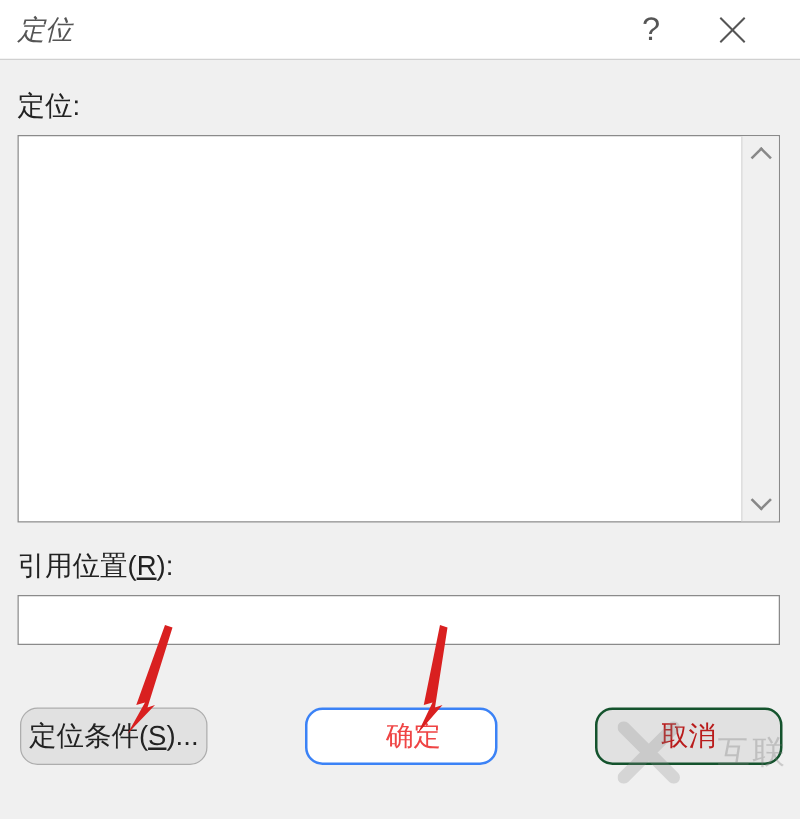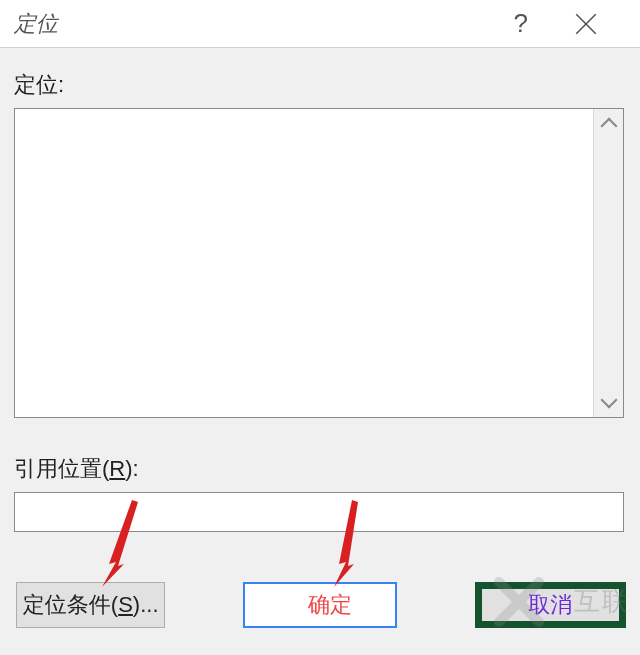--- a/index.html
+++ b/index.html
@@ -82,21 +82,21 @@
     }
     .scroll-up { top: 0; }
     .scroll-down { bottom: 0; }
     .chevron {
       width: 12px; height: 12px;
       border-right: 2px solid #888;
       border-bottom: 2px solid #888;
     }
     .chevron.up { transform: rotate(-135deg); margin-top: 4px; }
     .chevron.down { transform: rotate(45deg); margin-bottom: 4px; }
-    .ref-section { margin-top: 36px; }
+    .ref-section { margin-top: 20px; }
     .ref-input {
       width: 610px;
       height: 40px;
       border: 1px solid #8a8a8a;
       background: #ffffff;
       padding: 4px 8px;
       font-size: 18px;
       outline: none;
     }
     .button-row {
@@ -106,39 +106,40 @@
       padding-left: 2px;
     }
     .btn {
       height: 46px;
       font-size: 22px;
       font-family: inherit;
       cursor: pointer;
       display: flex;
       align-items: center;
       justify-content: center;
+      border-radius: 14px;
     }
     .btn-special {
       width: 180px;
       background: #e1e1e1;
       border: 1px solid #adadad;
       color: #222;
     }
     .btn-ok {
       width: 180px;
       background: #ffffff;
       border: 2px solid #3b82f6;
       color: #ef4444;
       padding-left: 20px;
     }
     .btn-cancel {
       width: 180px;
       background: #e1e1e1;
-      border: 7px solid #14532d;
-      color: #6d28d9;
+      border: 2px solid #14532d;
+      color: #b91c1c;
     }
     .arrow-annotation {
       position: absolute;
       pointer-events: none;
     }
     .arrow-annotation svg { display: block; }
     .watermark {
       position: absolute;
       right: 10px;
       bottom: 36px;

